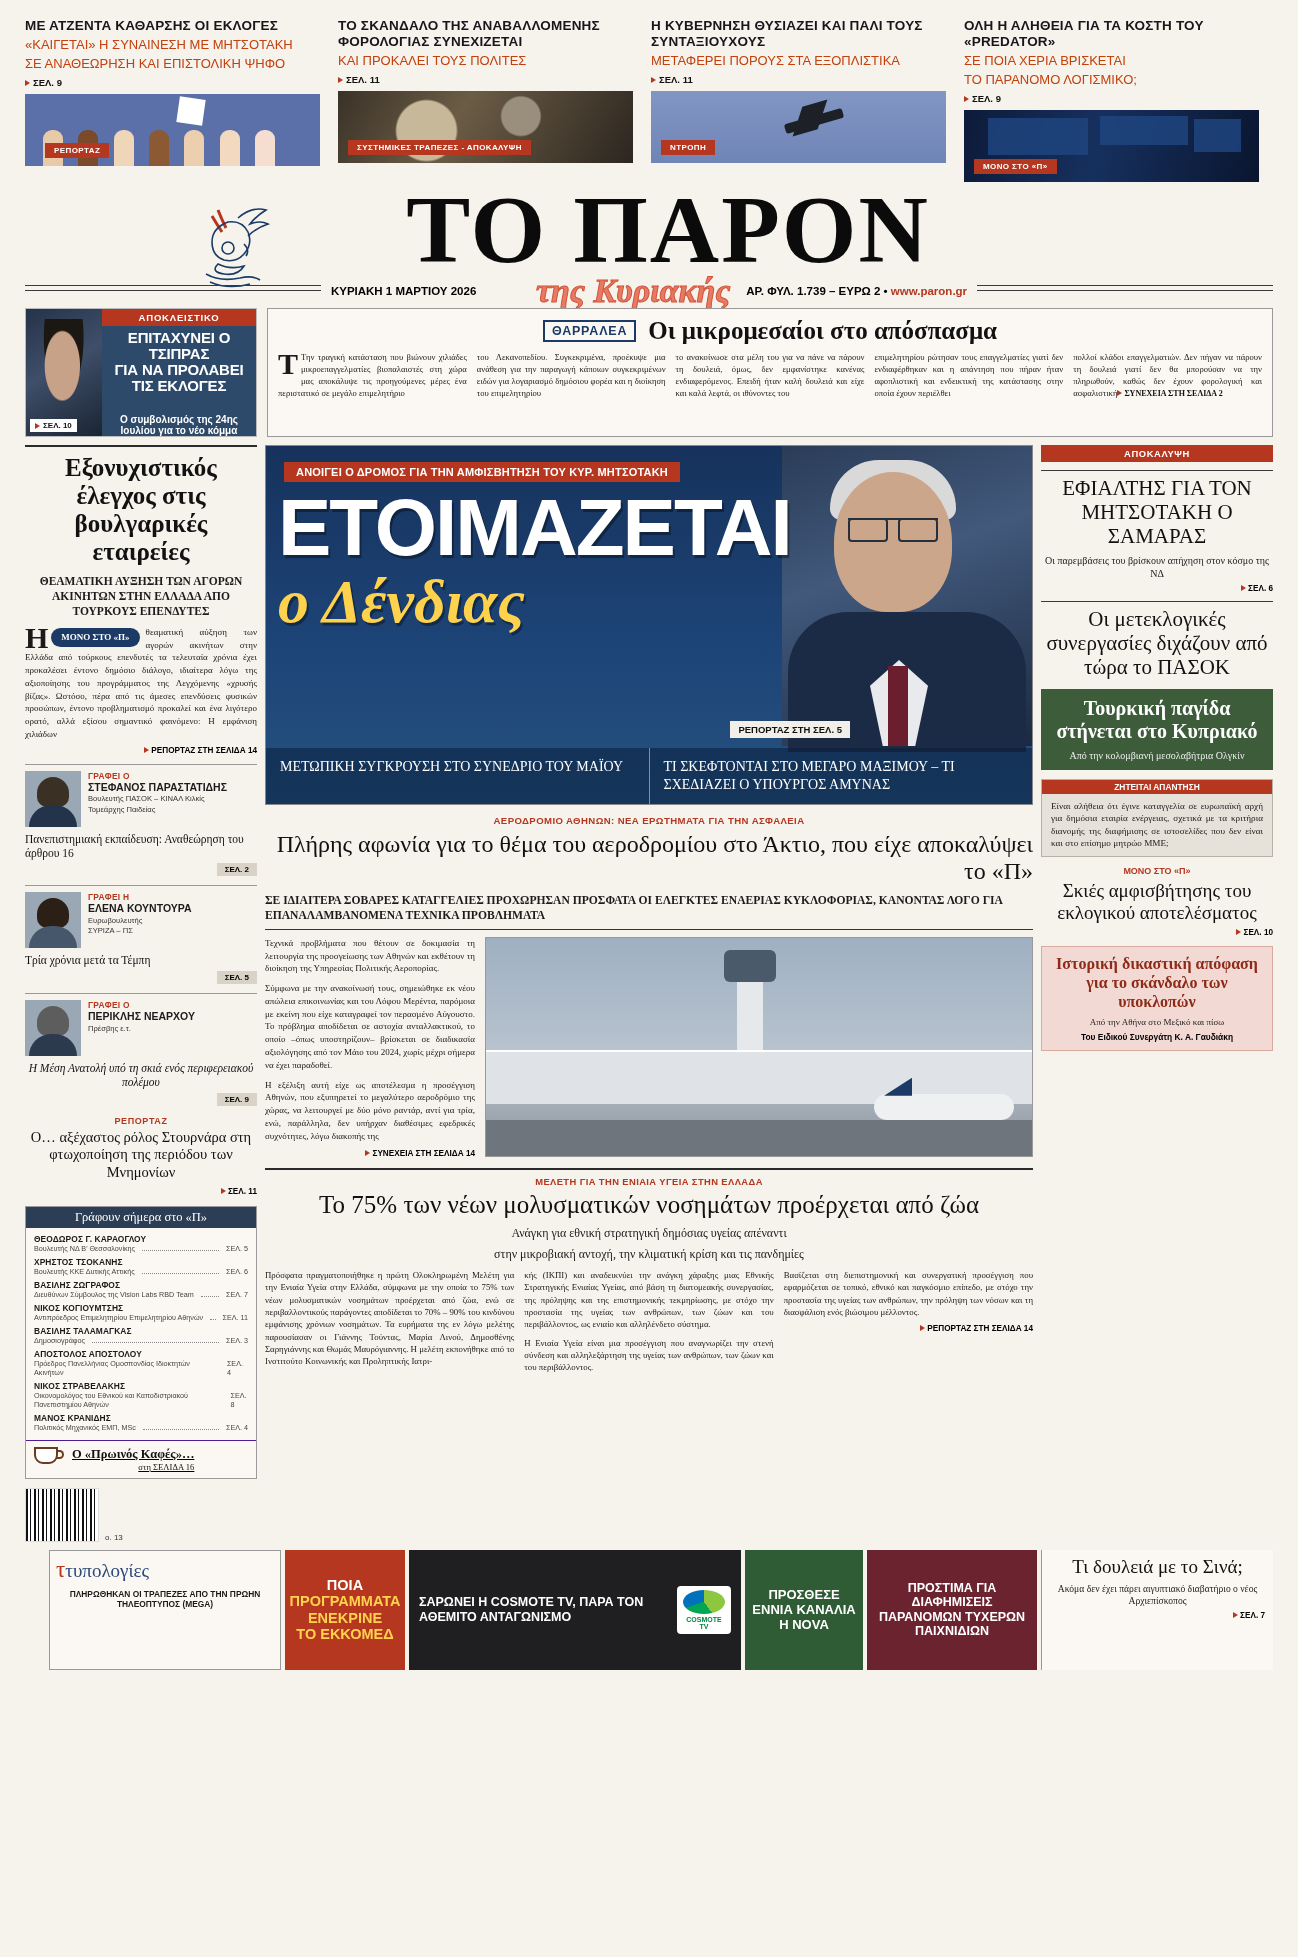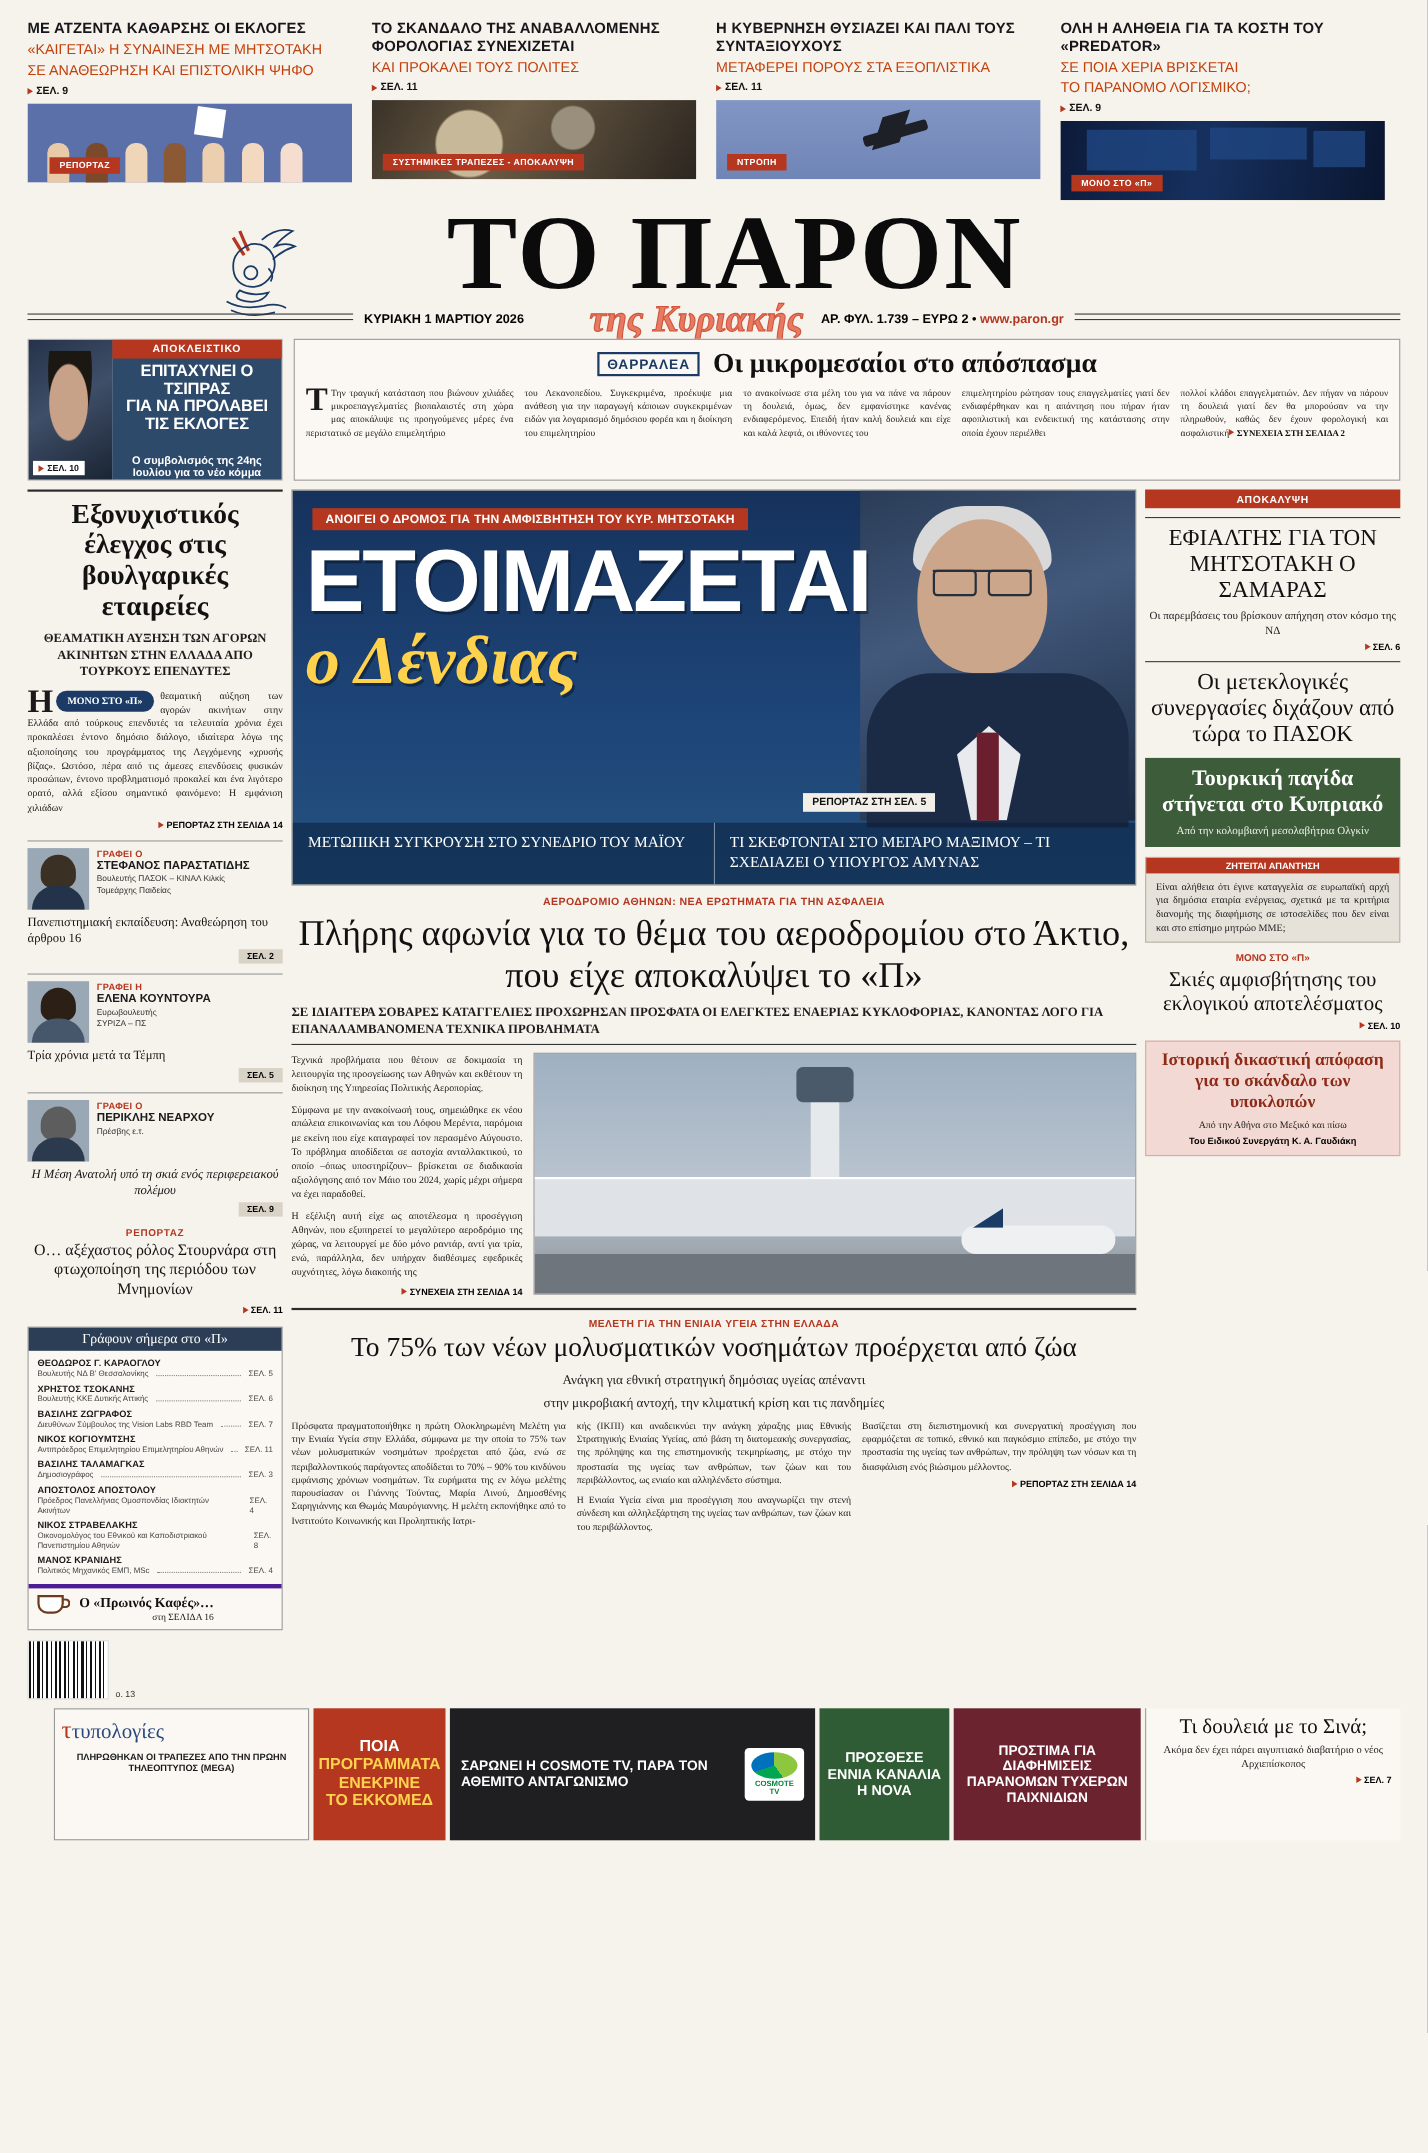--- a/index.html
+++ b/index.html
@@ -112,21 +112,21 @@
   .rep-h{font-family:"Liberation Serif",serif;font-size:14.5px;line-height:1.22;text-align:center;font-weight:normal;margin-top:3px;color:#121212;}
 
   
   #indexbox{border:1px solid #9b9b9b;margin-top:10px;background:#fbf8f3;}
   #indexbox .ttl{background:#2c3e55;color:#fff;font-family:"Liberation Serif",serif;font-size:12.5px;text-align:center;padding:3px 0;}
   #indexbox ul{list-style:none;margin:0;padding:6px 8px 4px 8px;}
   #indexbox li{margin-bottom:4px;}
   #indexbox .n{font-size:8.4px;font-weight:bold;color:#1a1a1a;letter-spacing:.1px;}
   #indexbox .r{font-size:7.2px;color:#444;display:flex;justify-content:space-between;gap:4px;}
   #indexbox .dots{flex:1;border-bottom:1px dotted #888;margin:0 3px 2px 3px;}
-  #coffee{display:flex;align-items:center;gap:8px;border-top:4px solid #4c1d95;padding:6px 8px;}
+  #coffee{display:flex;align-items:center;gap:8px;border-top:1px solid #4c1d95;padding:6px 8px;text-decoration:underline;}
   #coffee .cup{width:30px;height:24px;position:relative;}
   #coffee .cup b{display:block;width:24px;height:17px;border:2px solid #6b3a1f;border-radius:0 0 9px 9px;background:#fff;}
   #coffee .cup i{position:absolute;right:0;top:3px;width:8px;height:9px;border:2px solid #6b3a1f;border-left:none;border-radius:0 7px 7px 0;}
   #coffee .tx{font-family:"Liberation Serif",serif;font-weight:bold;font-size:12.5px;color:#111;}
   #coffee .tx small{display:block;font-size:8.6px;font-weight:normal;text-align:right;}
 
   
   #barcode{margin-top:9px;display:flex;align-items:flex-end;gap:6px;}
   #bc{width:74px;height:54px;background:repeating-linear-gradient(90deg,#111 0 2px,#fff 2px 4px,#111 4px 5px,#fff 5px 8px);border:1px solid #ddd;}
   #bc-n{font-size:8px;color:#333;}
@@ -144,21 +144,21 @@
   #hero .photo .shirt{position:absolute;left:88px;bottom:0;width:58px;height:86px;background:#e8eaee;clip-path:polygon(50% 0,100% 30%,78% 100%,22% 100%,0 30%);}
   #hero .kicker{position:absolute;left:18px;top:16px;background:#b5371f;color:#fff;font-size:11px;font-weight:bold;padding:4px 12px;letter-spacing:.2px;}
   #hero h1{position:absolute;left:12px;top:44px;margin:0;font-size:80px;font-weight:bold;color:#fff;letter-spacing:-2px;line-height:.95;text-shadow:2px 3px 0 rgba(0,0,0,.35);}
   #hero h1 .l2{display:block;font-family:"Liberation Serif",serif;font-style:italic;font-weight:bold;font-size:62px;color:#ffd24d;letter-spacing:0;margin-top:6px;}
   #hero .repsel{position:absolute;right:182px;bottom:66px;background:#f2efe8;color:#111;font-size:9.5px;font-weight:bold;padding:3px 8px;}
   #hero .foot{position:absolute;left:0;right:0;bottom:0;height:56px;background:rgba(10,30,58,.55);display:flex;}
   #hero .foot div{flex:1;color:#fff;font-family:"Liberation Serif",serif;font-size:14px;line-height:1.25;padding:10px 14px;}
   #hero .foot div+div{border-left:1px solid rgba(255,255,255,.45);}
 
   .ckick{color:#b5371f;font-size:9.6px;font-weight:bold;text-align:center;letter-spacing:.4px;margin-top:10px;}
-  #c-head{font-family:"Liberation Serif",serif;font-size:33px;line-height:1.14;text-align:center;margin-top:5px;color:#111;}
+  #c-head{font-family:"Liberation Serif",serif;font-size:24px;line-height:1.14;text-align:right;margin-top:5px;color:#111;}
   #c-sub{font-family:"Liberation Serif",serif;font-size:11.6px;line-height:1.3;font-weight:bold;text-align:left;margin-top:7px;color:#1c1c1c;}
   .rule-b{border-bottom:1px solid #333;margin-top:6px;}
 
   #c-body{display:flex;gap:10px;margin-top:7px;}
   #c-body .tcol{width:210px;}
   #c-body .tcol p{margin:0 0 7px 0;font-family:"Liberation Serif",serif;font-size:9px;line-height:1.42;text-align:justify;color:#1a1a1a;}
   #c-airport{flex:1;height:220px;border:1px solid #999;background:linear-gradient(180deg,#9fb0c2 0%,#b9c4cf 55%,#8d939a 100%);position:relative;overflow:hidden;}
   #c-airport .tower{position:absolute;left:46%;top:12px;width:26px;height:120px;background:#e6e9ec;}
   #c-airport .tower:after{content:"";position:absolute;left:-13px;top:0;width:52px;height:32px;background:#4a5a6b;border-radius:6px;}
   #c-airport .term{position:absolute;left:0;right:0;bottom:52px;height:54px;background:#dfe3e7;border-top:2px solid #fff;}

